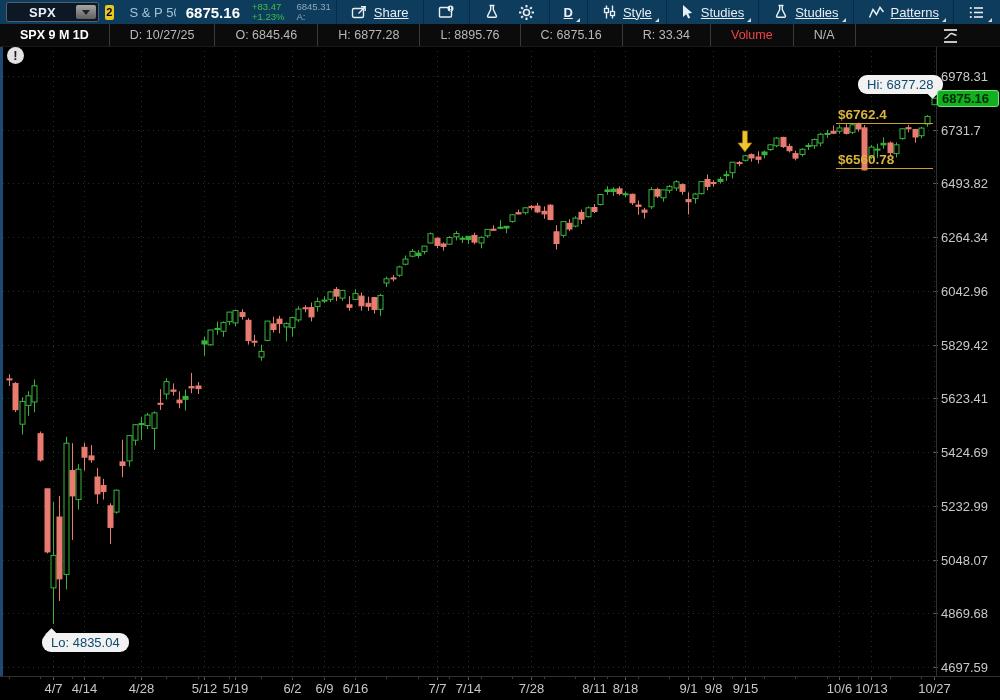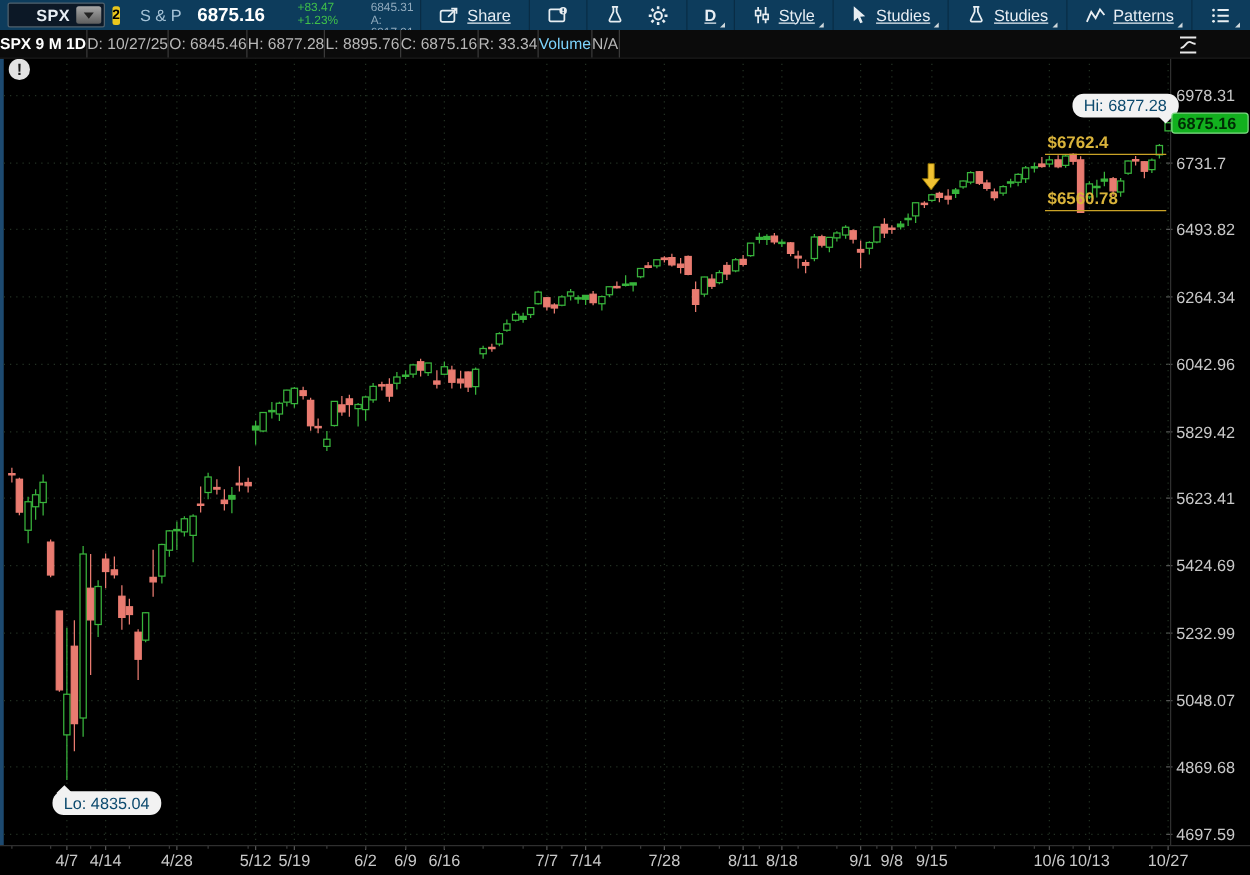--- a/index.html
+++ b/index.html
@@ -12,33 +12,33 @@
   #symbolbox{display:flex;align-items:center;justify-content:space-between;width:126px;height:18px;
              margin-left:6px;background:#0c1826;border:1px solid #50606c;border-radius:2px;padding-left:22px;}
   #symbolbox .sym{font-weight:bold;letter-spacing:.3px;}
   #symdrop{width:20px;height:14px;margin-right:2px;border-radius:2px;
            background:linear-gradient(#a7a7a7,#5e5e5e);display:flex;align-items:center;justify-content:center;}
   #symdrop .tri{width:0;height:0;border-left:4px solid transparent;border-right:4px solid transparent;border-top:5px solid #222;}
   #linkbadge{width:15px;height:15px;margin-left:6px;background:#e9c71d;color:#000;font-weight:bold;
              font-size:11px;display:flex;align-items:center;justify-content:center;border-radius:2px;}
   .desc{color:#a7c4d8;margin-left:16px;width:84px;white-space:nowrap;overflow:hidden;}
   .last{color:#fff;font-weight:bold;font-size:15px;margin-left:10px;}
-  .stack{display:flex;flex-direction:column;justify-content:center;font-size:9.5px;line-height:10px;margin-left:26px;}
+  .stack{display:flex;flex-direction:column;justify-content:center;font-size:9.5px;line-height:10px;margin-left:12px;}
   .stack.chg{color:#3fbf4a;}
   .stack.ba{color:#8fa9bc;}
   .tbtn{position:relative;display:flex;align-items:center;gap:6px;padding:0 9px;height:24px;cursor:default;text-decoration:underline;}
   .tbtn svg{display:block;}
   .corner{position:absolute;right:2px;bottom:2px;width:0;height:0;
           border-left:4px solid transparent;border-bottom:4px solid #cfd8dc;}
   
   #infobar{position:absolute;left:0;top:24px;width:1000px;height:22px;background:#0b0b0b;z-index:4;
            display:flex;align-items:stretch;color:#b8b8b8;font-size:12.5px;border-bottom:1px solid #1a1a1a;}
-  .icell{display:flex;align-items:center;padding:0 0;border-right:1px solid #3a3a3a;white-space:nowrap;}
+  .icell{display:flex;align-items:center;padding:0 20px;border-right:1px solid #3a3a3a;white-space:nowrap;}
   .icell.first{color:#ffffff;font-weight:bold;}
-  .icell.vol{color:#7dd3fc;}
+  .icell.vol{color:#ef4444;}
   #curveicon{position:absolute;left:941px;top:27px;z-index:5;}
   
   #chartsvg{position:absolute;left:0;top:0;z-index:1;}
   .tooltip{position:absolute;background:#f2f2f2;color:#0c4a6e;font-size:13px;line-height:17px;
            padding:1px 9px;border-radius:9px;z-index:3;white-space:nowrap;}
   .tooltip .tail{position:absolute;width:9px;height:9px;background:#f2f2f2;transform:rotate(45deg);z-index:-1;}
   #hitip .tail{right:6px;bottom:-3px;}
   #lotip .tail{left:5px;top:-3px;}
   #warnicon{position:absolute;left:7px;top:47px;width:17px;height:17px;border-radius:50%;background:#e3e3e3;
             color:#1b1b1b;font-weight:bold;font-size:13px;display:flex;align-items:center;justify-content:center;z-index:3;}

